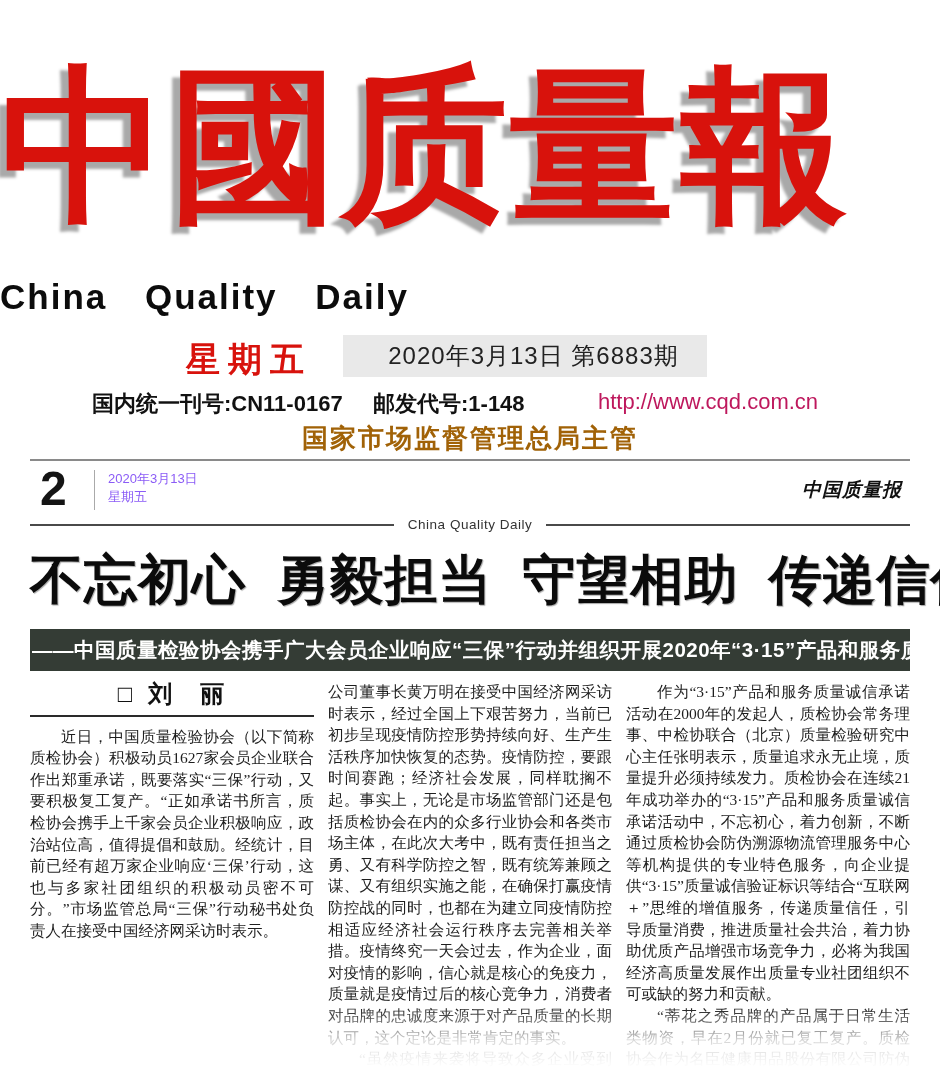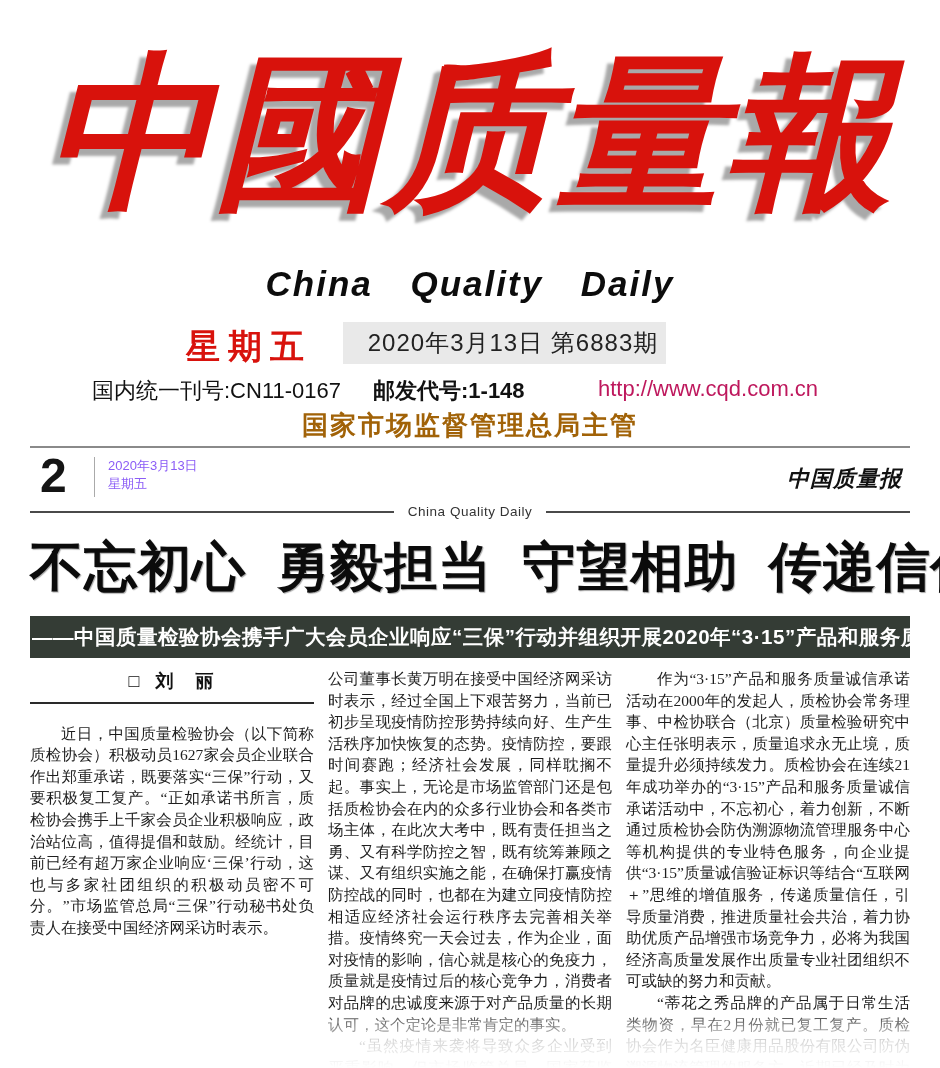--- a/index.html
+++ b/index.html
@@ -3,67 +3,67 @@
 <meta charset="utf-8">
 <style>
   * { margin:0; padding:0; box-sizing:border-box; }
   html,body { background:#fff; }
   .page {
     position:relative; width:940px; height:1068px; margin:0 auto;
     background:#fff; overflow:hidden; display:flex; flex-direction:column;
     font-family:"Liberation Sans", sans-serif;
   }
   
-  .masthead { text-align:center; padding-top:6px;font-style:italic; }
+  .masthead { text-align:left; padding-top:19px; }
   .masthead-logo {
     font-family:"DejaVu Serif", serif; font-weight:900;
     font-size:168px; line-height:252px; letter-spacing:2px;
     color:#d8120c; text-shadow:-8px 7px 3px #a9a9a9;
     white-space:nowrap;
   }
   .masthead-en {
     font-family:"Liberation Sans", sans-serif; font-weight:bold;
     font-size:35px; color:#0c0c0c; letter-spacing:2px; word-spacing:26px;
     margin-top:6px;
   }
   
   .info-bar { position:relative; width:760px; height:112px; margin:18px auto 0; }
   .weekday {
     position:absolute; left:96px; top:2px;
     color:#d8120c; font-size:34px; font-weight:900; letter-spacing:8px;
     font-family:"Liberation Sans", sans-serif;
   }
   .date-box {
-    position:absolute; left:253px; top:0; width:323px; height:42px;
+    position:absolute; left:253px; top:0; width:364px; height:42px;
     background:#e9e9e9; display:flex; align-items:center; justify-content:center;
     font-size:24px; color:#222; letter-spacing:1px;padding-left:17px;
   }
   .info-row2 { position:absolute; left:0; top:54px; width:100%; height:28px; font-size:22px; color:#111; }
-  .issn { position:absolute; left:2px; font-weight:normal; }
+  .issn { position:absolute; left:2px; font-weight:bold; }
   .postal { position:absolute; left:250px; font-weight:bold;margin-left:33px; }
   .website { position:absolute; left:508px; font-weight:normal; color:#be185d; text-decoration:none; }
   .supervisor {
     position:absolute; left:0; top:86px; width:100%;
     text-align:center; font-size:26px; font-weight:bold; color:#a16207; letter-spacing:2px;
   }
   
   .page-header { position:relative; margin:12px 30px 0; height:76px; border-top:2px solid #8a8a8a; }
   .pg-num { position:absolute; left:10px; top:4px; font-size:48px; font-weight:900; color:#141414; line-height:48px; }
   .pg-divider { position:absolute; left:64px; top:9px; height:40px; border-left:1px solid #aaa; }
   .pg-date { position:absolute; left:78px; top:9px; font-size:13px; color:#8b5cf6; line-height:18px; }
   .section-box {
     position:absolute; left:50%; transform:translateX(-50%); top:0;
     width:192px; height:52px; background:#e8130e;
     display:flex; align-items:center; justify-content:center;
   }
   .section-box span { color:#fff; font-size:31px; font-weight:900; letter-spacing:4px; }
   .small-logo {
     position:absolute; right:8px; top:16px;
     font-family:Liberation Mono, monospace; font-style:italic; font-weight:bold;
-    font-size:22px; color:#111; letter-spacing:1px;text-align:right;
+    font-size:19px; color:#111; letter-spacing:1px;text-align:right;
   }
   .header-rule-row { position:absolute; left:0; right:0; top:56px; display:flex; align-items:center; }
   .rule-seg { flex:1; height:2px; background:#4a4a4a; }
   .rule-text { margin:0 14px; font-size:13.5px; color:#333; letter-spacing:0.5px; white-space:nowrap; }
   
   .headline {
     margin:10px 30px 0; text-align:center;
     font-family:"Liberation Serif", serif; font-weight:900;
     font-size:53px; color:#0b0b0b; letter-spacing:1px; word-spacing:16px;
     text-shadow:1px 1px 1px rgba(0,0,0,0.35); white-space:nowrap;
@@ -73,22 +73,22 @@
     text-align:center; font-size:20.5px; font-weight:bold;
     padding:7px 2px; letter-spacing:0.5px; white-space:nowrap;
   }
   
   .body-wrap { position:relative; flex:1; margin:10px 30px 0; overflow:hidden; }
   .body-columns { display:flex; gap:14px; height:100%; }
   .col { flex:1; font-family:"Liberation Serif", serif; font-size:15.5px; line-height:21.6px; color:#1e1e1e; text-align:justify; }
   .col p { text-indent:2em; margin:0; }
   .col p.no-indent { text-indent:0; }
   .byline-row {
-    text-align:center; font-size:18px; font-weight:bold; color:#111;
-    padding:3px 0 9px; border-bottom:2px solid #2a2a2a; margin-bottom:19px;
+    text-align:center; font-size:24px; font-weight:bold; color:#111;
+    padding:3px 0 9px; border-bottom:2px solid #2a2a2a; margin-bottom:9px;
     letter-spacing:2px;
   }
   .byline-mark { display:inline-block; margin-right:14px; font-weight:normal; }
   .fade-overlay {
     position:absolute; left:0; right:0; bottom:0; height:60px;
     background:linear-gradient(to bottom, rgba(255,255,255,0) 0%, rgba(255,255,255,0.82) 55%, #ffffff 100%);
     pointer-events:none;
   }
 </style>
 </head>

